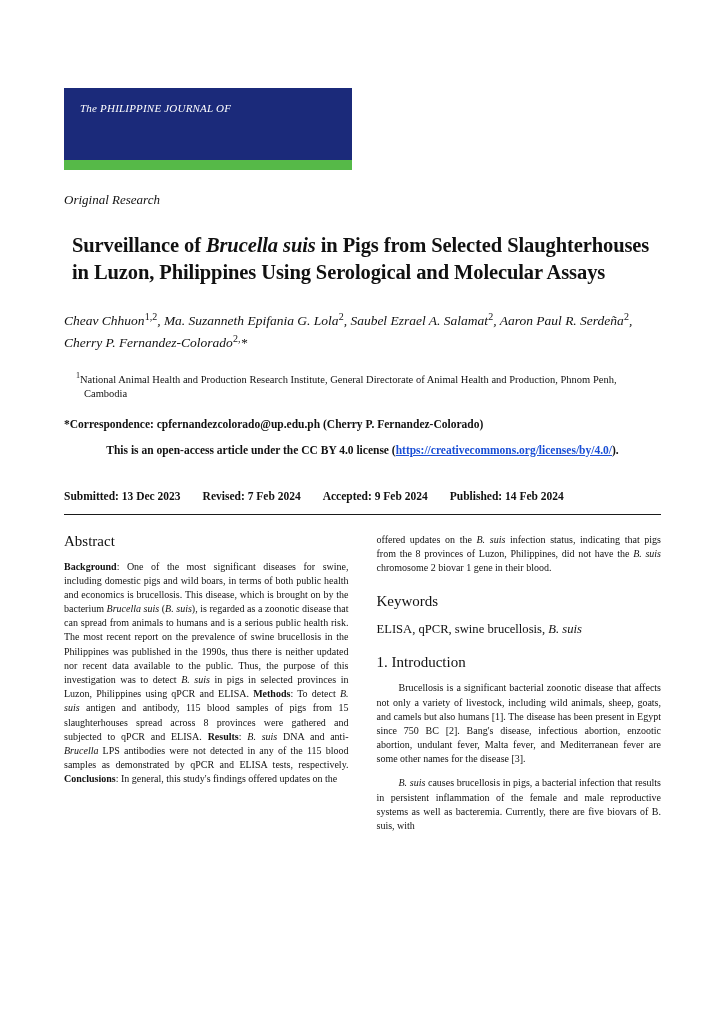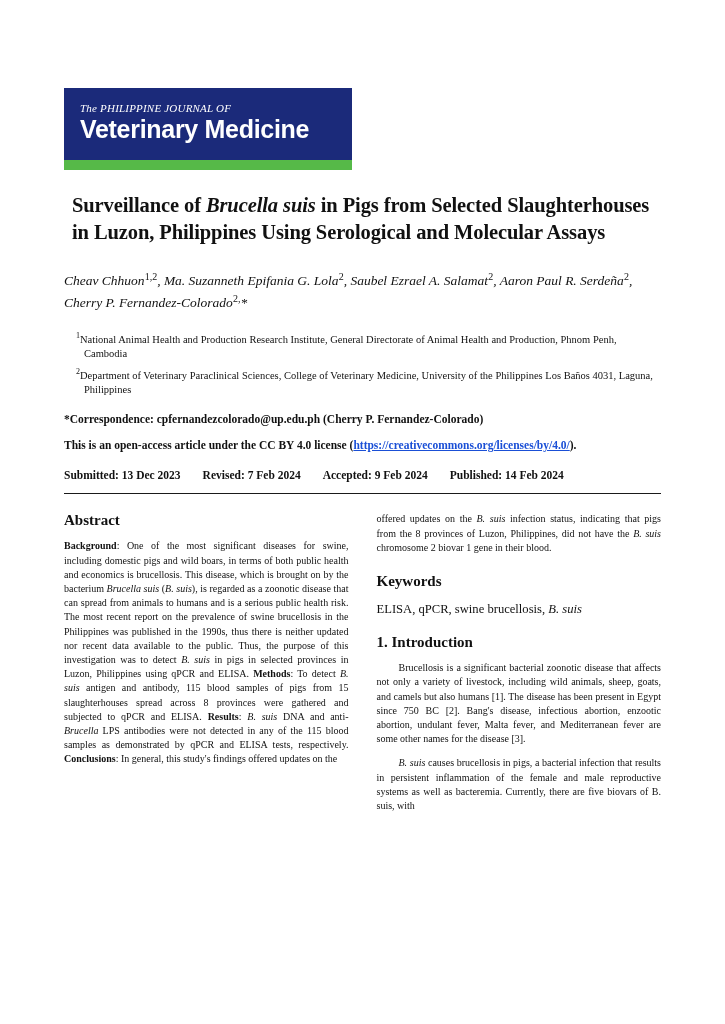--- a/index.html
+++ b/index.html
@@ -105,21 +105,22 @@
   .affil-wrap { margin-bottom: 16px; }
 
   .corr {
     font-size: 11.5px;
     font-weight: bold;
     margin: 0 0 14px 0;
   }
   .license {
     font-size: 11.5px;
     font-weight: bold;
-    margin: 0 0 18px 0;
+    margin: 0 0 34px 0;
+    text-align: center;
   }
   .license a {
     color: #1a4fd6;
     text-decoration: underline;
     font-weight: bold;
   }
 
   
   .dates {
     font-size: 11.5px;
@@ -138,21 +139,21 @@
   
   .cols {
     display: flex;
     gap: 28px;
   }
   .col {
     width: 285px;
   }
   .sec-head {
     font-family: "Liberation Serif", serif;
-    font-weight: bold;
+    font-weight: normal;
     font-size: 15px;
     margin: 0 0 10px 0;
   }
   .sec-head.spaced { margin-top: 18px; }
   p.body {
     font-size: 10px;
     line-height: 1.42;
     text-align: justify;
     margin: 0 0 10px 0;
     hyphens: auto;
@@ -171,35 +172,34 @@
 
 <div class="page">
   <div class="content">
 
     <div class="logo-block">
       <div class="logo-box">
         <div class="logo-line1">
           <span>The</span>
           <span class="caps">PHILIPPINE JOURNAL OF</span>
         </div>
-        <div class="logo-line2">Veterinary Medicine</div>
       </div>
       <div class="logo-bar"></div>
     </div>
 
+    <div class="article-type">Original Research</div>
 
     <h1 class="title"><span>Surveillance of </span><i>Brucella suis</i><span> in Pigs from Selected Slaughterhouses in Luzon, Philippines Using Serological and Molecular Assays</span></h1>
 
     <div class="authors">
       <span>Cheav Chhuon<sup>1,2</sup>, Ma. Suzanneth Epifania G. Lola<sup>2</sup>, Saubel Ezrael A. Salamat<sup>2</sup>, Aaron Paul R. Serdeña<sup>2</sup>, Cherry P. Fernandez-Colorado<sup>2,</sup>*</span>
     </div>
 
     <div class="affil-wrap">
       <div class="affil"><span class="marker">1</span><span>National Animal Health and Production Research Institute, General Directorate of Animal Health and Production, Phnom Penh, Cambodia</span></div>
-      <div class="affil"><span class="marker">2</span><span>Department of Veterinary Paraclinical Sciences, College of Veterinary Medicine, University of the Philippines Los Baños 4031, Laguna, Philippines</span></div>
     </div>
 
     <div class="corr">*Correspondence: cpfernandezcolorado@up.edu.ph (Cherry P. Fernandez-Colorado)</div>
 
     <div class="license"><span>This is an open-access article under the CC BY 4.0 license (</span><a href="#">https://creativecommons.org/licenses/by/4.0/</a><span>).</span></div>
 
     <div class="dates">
       <span>Submitted: 13 Dec 2023</span>
       <span>Revised: 7 Feb 2024</span>
       <span>Accepted: 9 Feb 2024</span>

